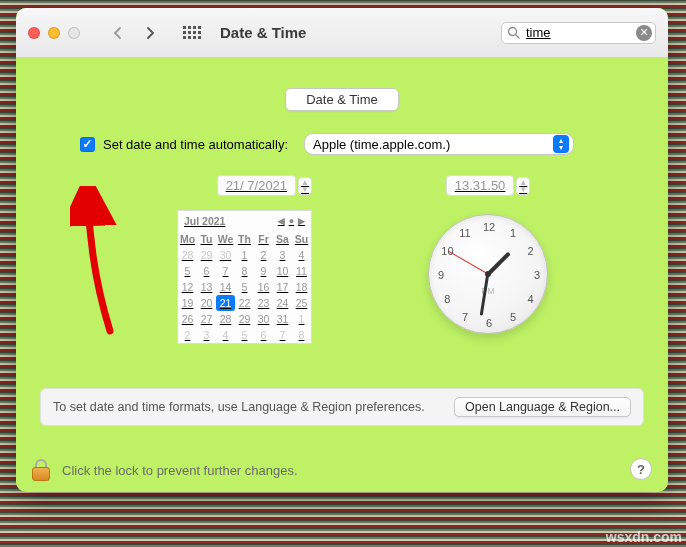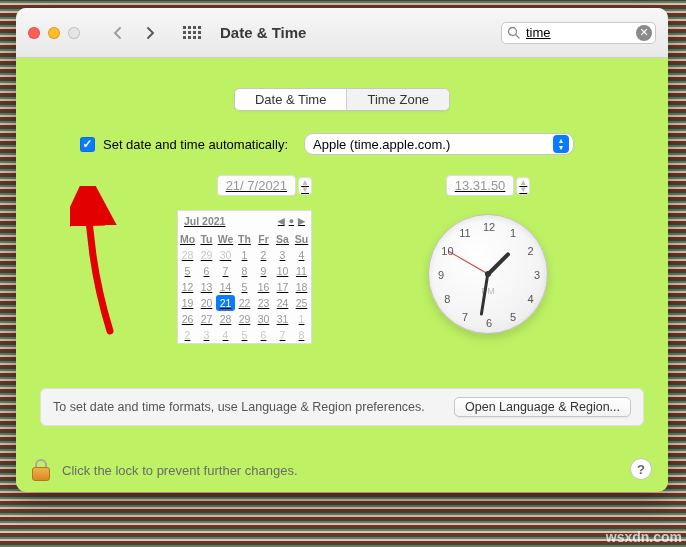--- a/index.html
+++ b/index.html
@@ -182,21 +182,20 @@
           </svg>
       </span>
       <input value="time" style="">
       <span class="clr">✕</span>
     </div>
   </div>
 
   <div class="content">
     <div class="segmented">
       <div class="sel">Date &amp; Time</div>
-      <div>Time Zone</div>
     </div>
 
     <div class="autorow">
       <div class="checkbox">✓</div>
       <span>Set date and time automatically:</span>
       <div class="combo">
         <span>Apple (time.apple.com.)</span>
         <span class="arrows">▴<br>▾</span>
       </div>
     </div>

